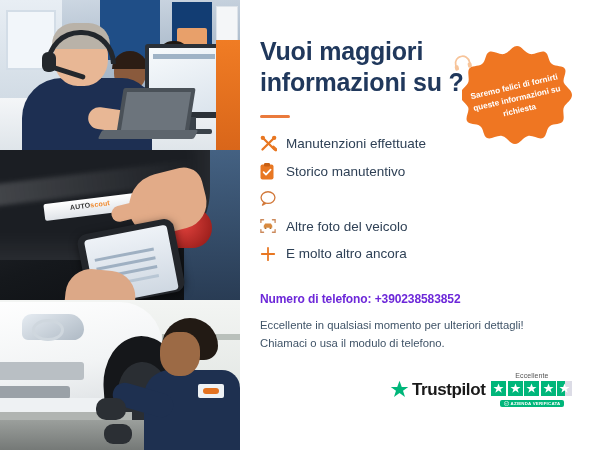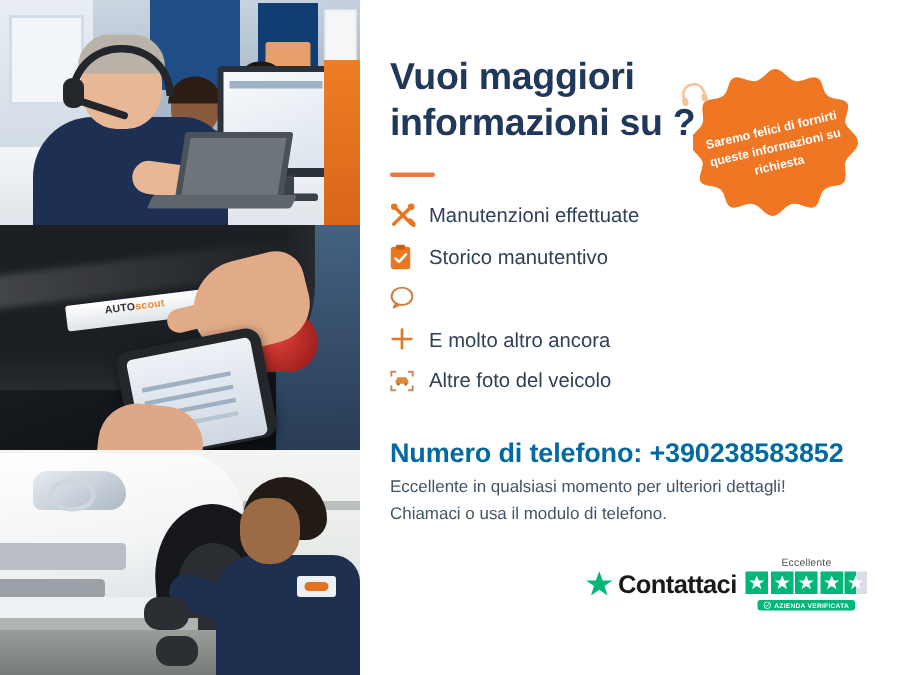--- a/index.html
+++ b/index.html
@@ -157,22 +157,22 @@
   .badge .btext { font-size:8.2px; line-height:1.45; font-weight:bold; color:#fff;
               text-align:center; width:92px; }
 
   
   .list { position:absolute; left:20px; top:130px; width:250px; }
   .li { display:flex; align-items:center; height:27.5px; }
   .li .ic { width:26px; flex:0 0 26px; display:flex; align-items:center; justify-content:flex-start; }
   .li .lb { font-size:13.5px; color:#2f4156; font-weight:normal; }
 
   
-  .phone-title { position:absolute; left:20px; top:292px; font-size:18px;
-              font-weight:bold; color:#0369a1; letter-spacing:-.1px; }
+  .phone-title { position:absolute; left:20px; top:292px; font-size:12px;
+              font-weight:bold; color:#6d28d9; letter-spacing:-.1px; }
   .sub1 { position:absolute; left:20px; top:319px; font-size:11.3px; color:#405468; }
   .sub2 { position:absolute; left:20px; top:337px; font-size:11.3px; color:#405468; }
 
   
   .tp { position:absolute; left:150px; top:372px; display:flex; align-items:center; gap:6px; }
   .tp-logo { display:flex; align-items:center; gap:3px; }
   .tp-name { font-size:17px; font-weight:bold; color:#191919; letter-spacing:-.4px; }
   .tp-right { display:flex; flex-direction:column; align-items:center; gap:2px; }
   .tp-exc { font-size:7px; color:#555; letter-spacing:.1px; }
   .stars { display:flex; gap:1.5px; }
@@ -315,55 +315,55 @@
           <svg width="16" height="15" viewBox="0 0 17 16">
             <ellipse cx="8.5" cy="7" rx="7.4" ry="6.2" fill="none" stroke="#d2793b" stroke-width="1.4"></ellipse>
             <path d="M4.6 11.6 L2.6 15 L6.4 13" fill="none" stroke="#d2793b" stroke-width="1.4" stroke-linejoin="round"></path>
           </svg>
         </span>
       </div>
 
       <div class="li">
         <span class="ic">
           <svg width="16" height="16" viewBox="0 0 18 18">
-            <path d="M9 2 V16 M2 9 H16" stroke="#e87722" stroke-width="2" stroke-linecap="round"></path>
-          </svg>
-        </span>
-        <span class="lb">E molto altro ancora</span>
-      </div>
-
-      <div class="li">
-        <span class="ic">
-          <svg width="16" height="16" viewBox="0 0 18 18">
             <g fill="none" stroke="#cc8a5c" stroke-width="1.5" stroke-linecap="round">
               <path d="M1 5 V2 h3"></path>
                 <path d="M17 5 V2 h-3"></path>
               <path d="M1 13 v3 h3"></path>
                 <path d="M17 13 v3 h-3"></path>
             </g>
             <path d="M4.2 11 h9.6 v-2.2 l-1.6 -2.6 h-6.4 l-1.6 2.6 z" fill="#d98a3f"></path>
             <circle cx="6.2" cy="11.4" r="1.1" fill="#b4702c"></circle>
             <circle cx="11.8" cy="11.4" r="1.1" fill="#b4702c"></circle>
           </svg>
         </span>
         <span class="lb">Altre foto del veicolo</span>
       </div>
 
+      <div class="li">
+        <span class="ic">
+          <svg width="16" height="16" viewBox="0 0 18 18">
+            <path d="M9 2 V16 M2 9 H16" stroke="#e87722" stroke-width="2" stroke-linecap="round"></path>
+          </svg>
+        </span>
+        <span class="lb">E molto altro ancora</span>
+      </div>
+
     </div>
 
     <div class="phone-title">Numero di telefono: +390238583852</div>
     <div class="sub1">Eccellente in qualsiasi momento per ulteriori dettagli!</div>
     <div class="sub2">Chiamaci o usa il modulo di telefono.</div>
 
     <div class="tp">
       <div class="tp-logo">
         <svg width="19" height="19" viewBox="0 0 20 20">
           <path d="M10 0.8 L12.4 7.3 L19.2 7.3 L13.7 11.3 L15.8 17.9 L10 13.8 L4.2 17.9 L6.3 11.3 L0.8 7.3 L7.6 7.3 Z" fill="#00b67a"></path>
         </svg>
-        <span class="tp-name">Contattaci</span>
+        <span class="tp-name">Trustpilot</span>
       </div>
       <div class="tp-right">
         <div class="tp-exc">Eccellente</div>
         <div class="stars">
           <span class="star">
               <svg width="11" height="11" viewBox="0 0 20 20">
                 <path d="M10 1 L12.4 7.3 L19.2 7.3 L13.7 11.3 L15.8 17.9 L10 13.8 L4.2 17.9 L6.3 11.3 L0.8 7.3 L7.6 7.3 Z" fill="#fff"></path>
               </svg>
             </span>
           <span class="star">

